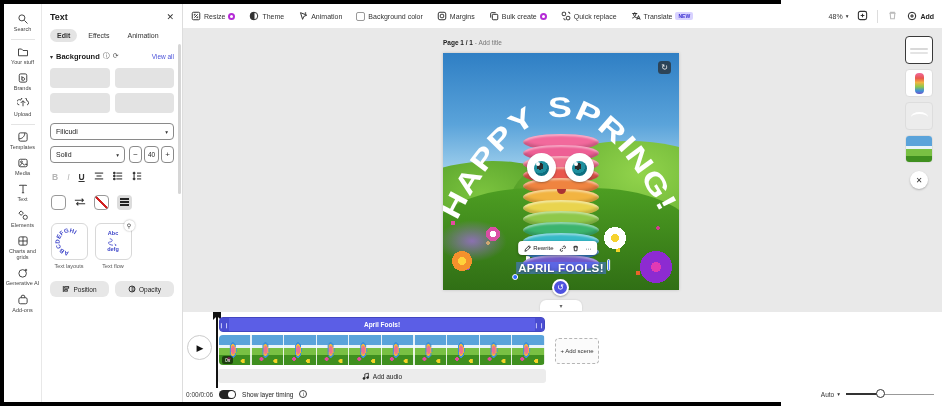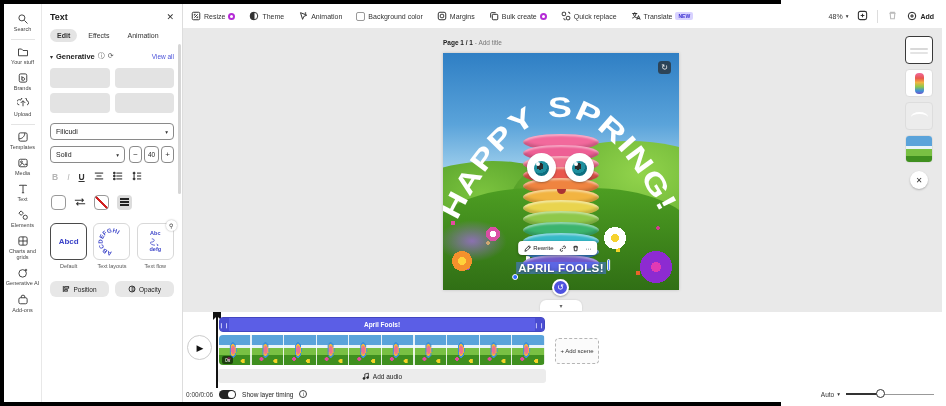--- a/index.html
+++ b/index.html
@@ -276,21 +276,21 @@
       <span class="p-title">Text</span>
       <span class="p-close">✕</span>
     </div>
     <div class="tabs">
       <span class="tab sel">Edit</span>
       <span class="tab">Effects</span>
       <span class="tab">Animation</span>
     </div>
     <div class="rec-row">
       <span class="chev">▾</span>
-      <span class="rec-label">Generative</span>
+      <span class="rec-label">Background</span>
       <span class="mini-ic">ⓘ</span>
       <span class="mini-ic">⟳</span>
       <span class="viewall">View all</span>
     </div>
     <div class="rec-grid">
       <div class="rec-box"></div>
       <div class="rec-box"></div>
       <div class="rec-box"></div>
       <div class="rec-box"></div>
     </div>
@@ -340,26 +340,20 @@
             </svg></span>
       <div class="nocolor"></div>
       <div class="stroketile">
             <i></i>
             <i></i>
             <i></i>
           </div>
     </div>
     <div class="tiles">
       <div class="tilewrap">
-        <div class="tile sel">
-          <span class="abcd">Abcd</span>
-        </div>
-        <span class="tile-label">Default</span>
-      </div>
-      <div class="tilewrap">
         <div class="tile">
           <svg class="circsvg" viewBox="0 0 30 30">
             <defs>
                   <path id="circ" d="M15 24.5 a9.5 9.5 0 1 1 0.01 0"></path>
                 </defs>
             <text font-size="6" fill="#3b43c8" font-weight="bold"><textPath href="#circ">ABCDEFGHI</textPath></text>
           </svg>
         </div>
         <span class="tile-label">Text layouts</span>
       </div>

